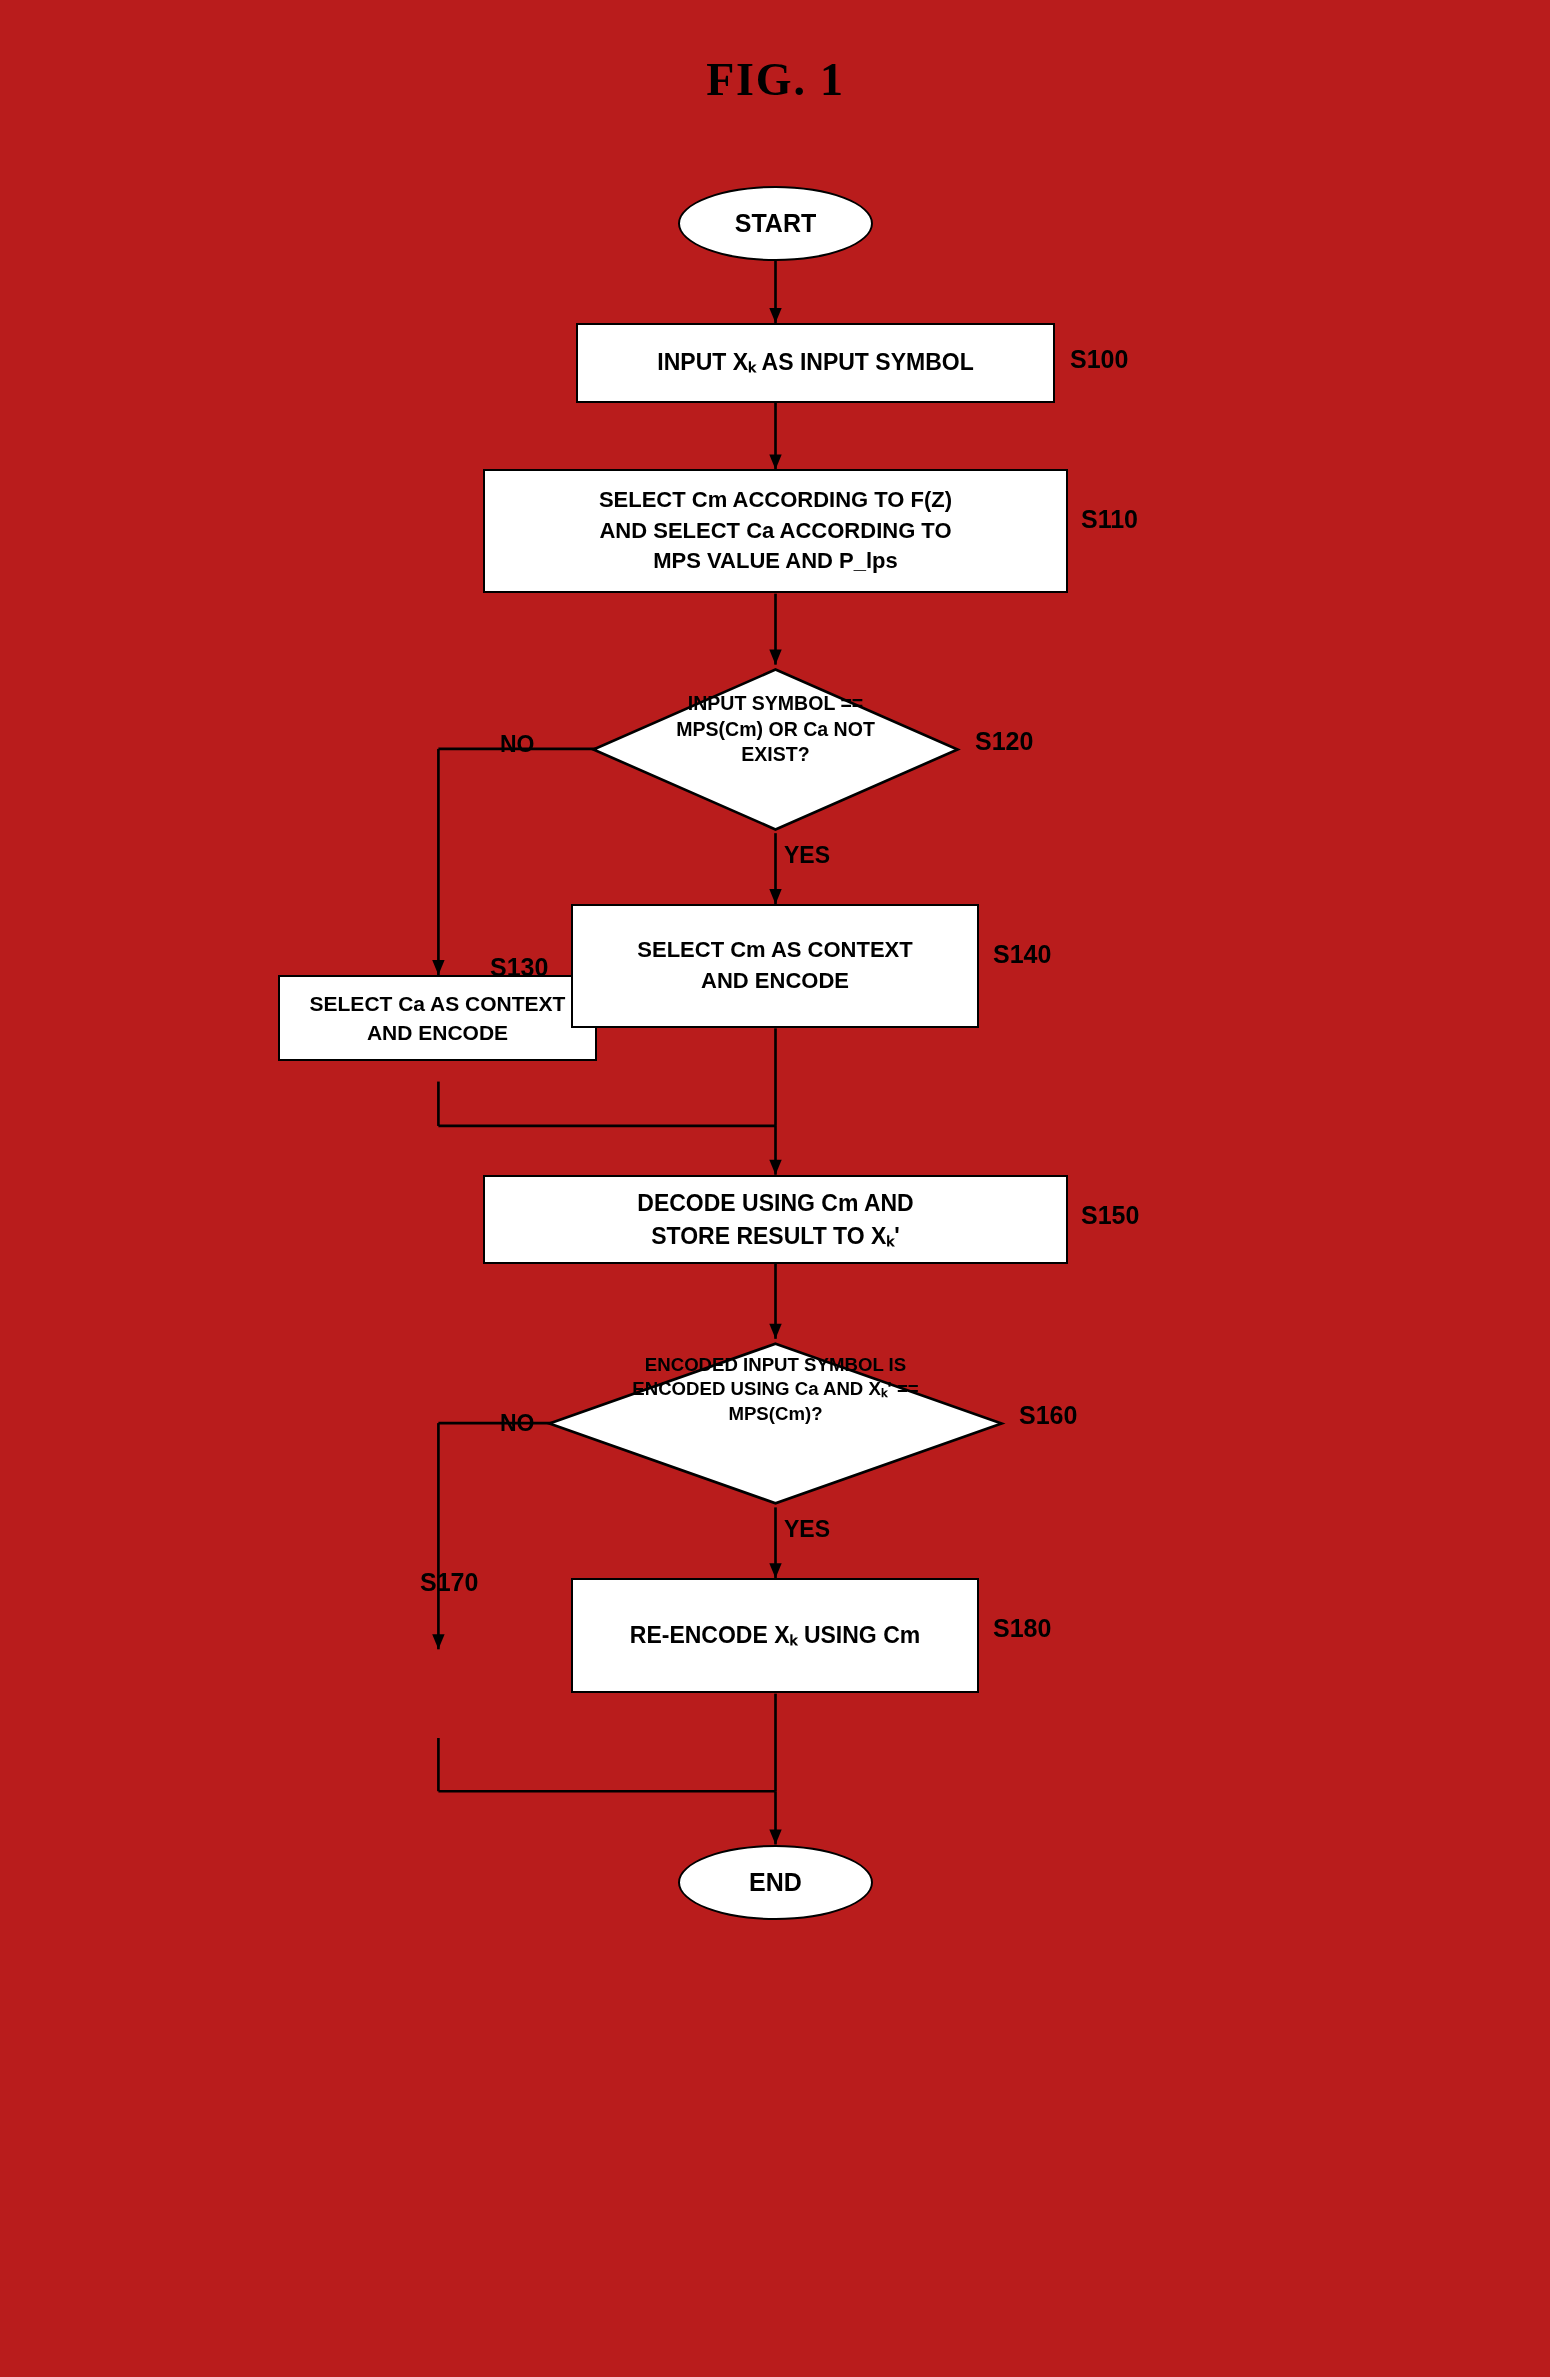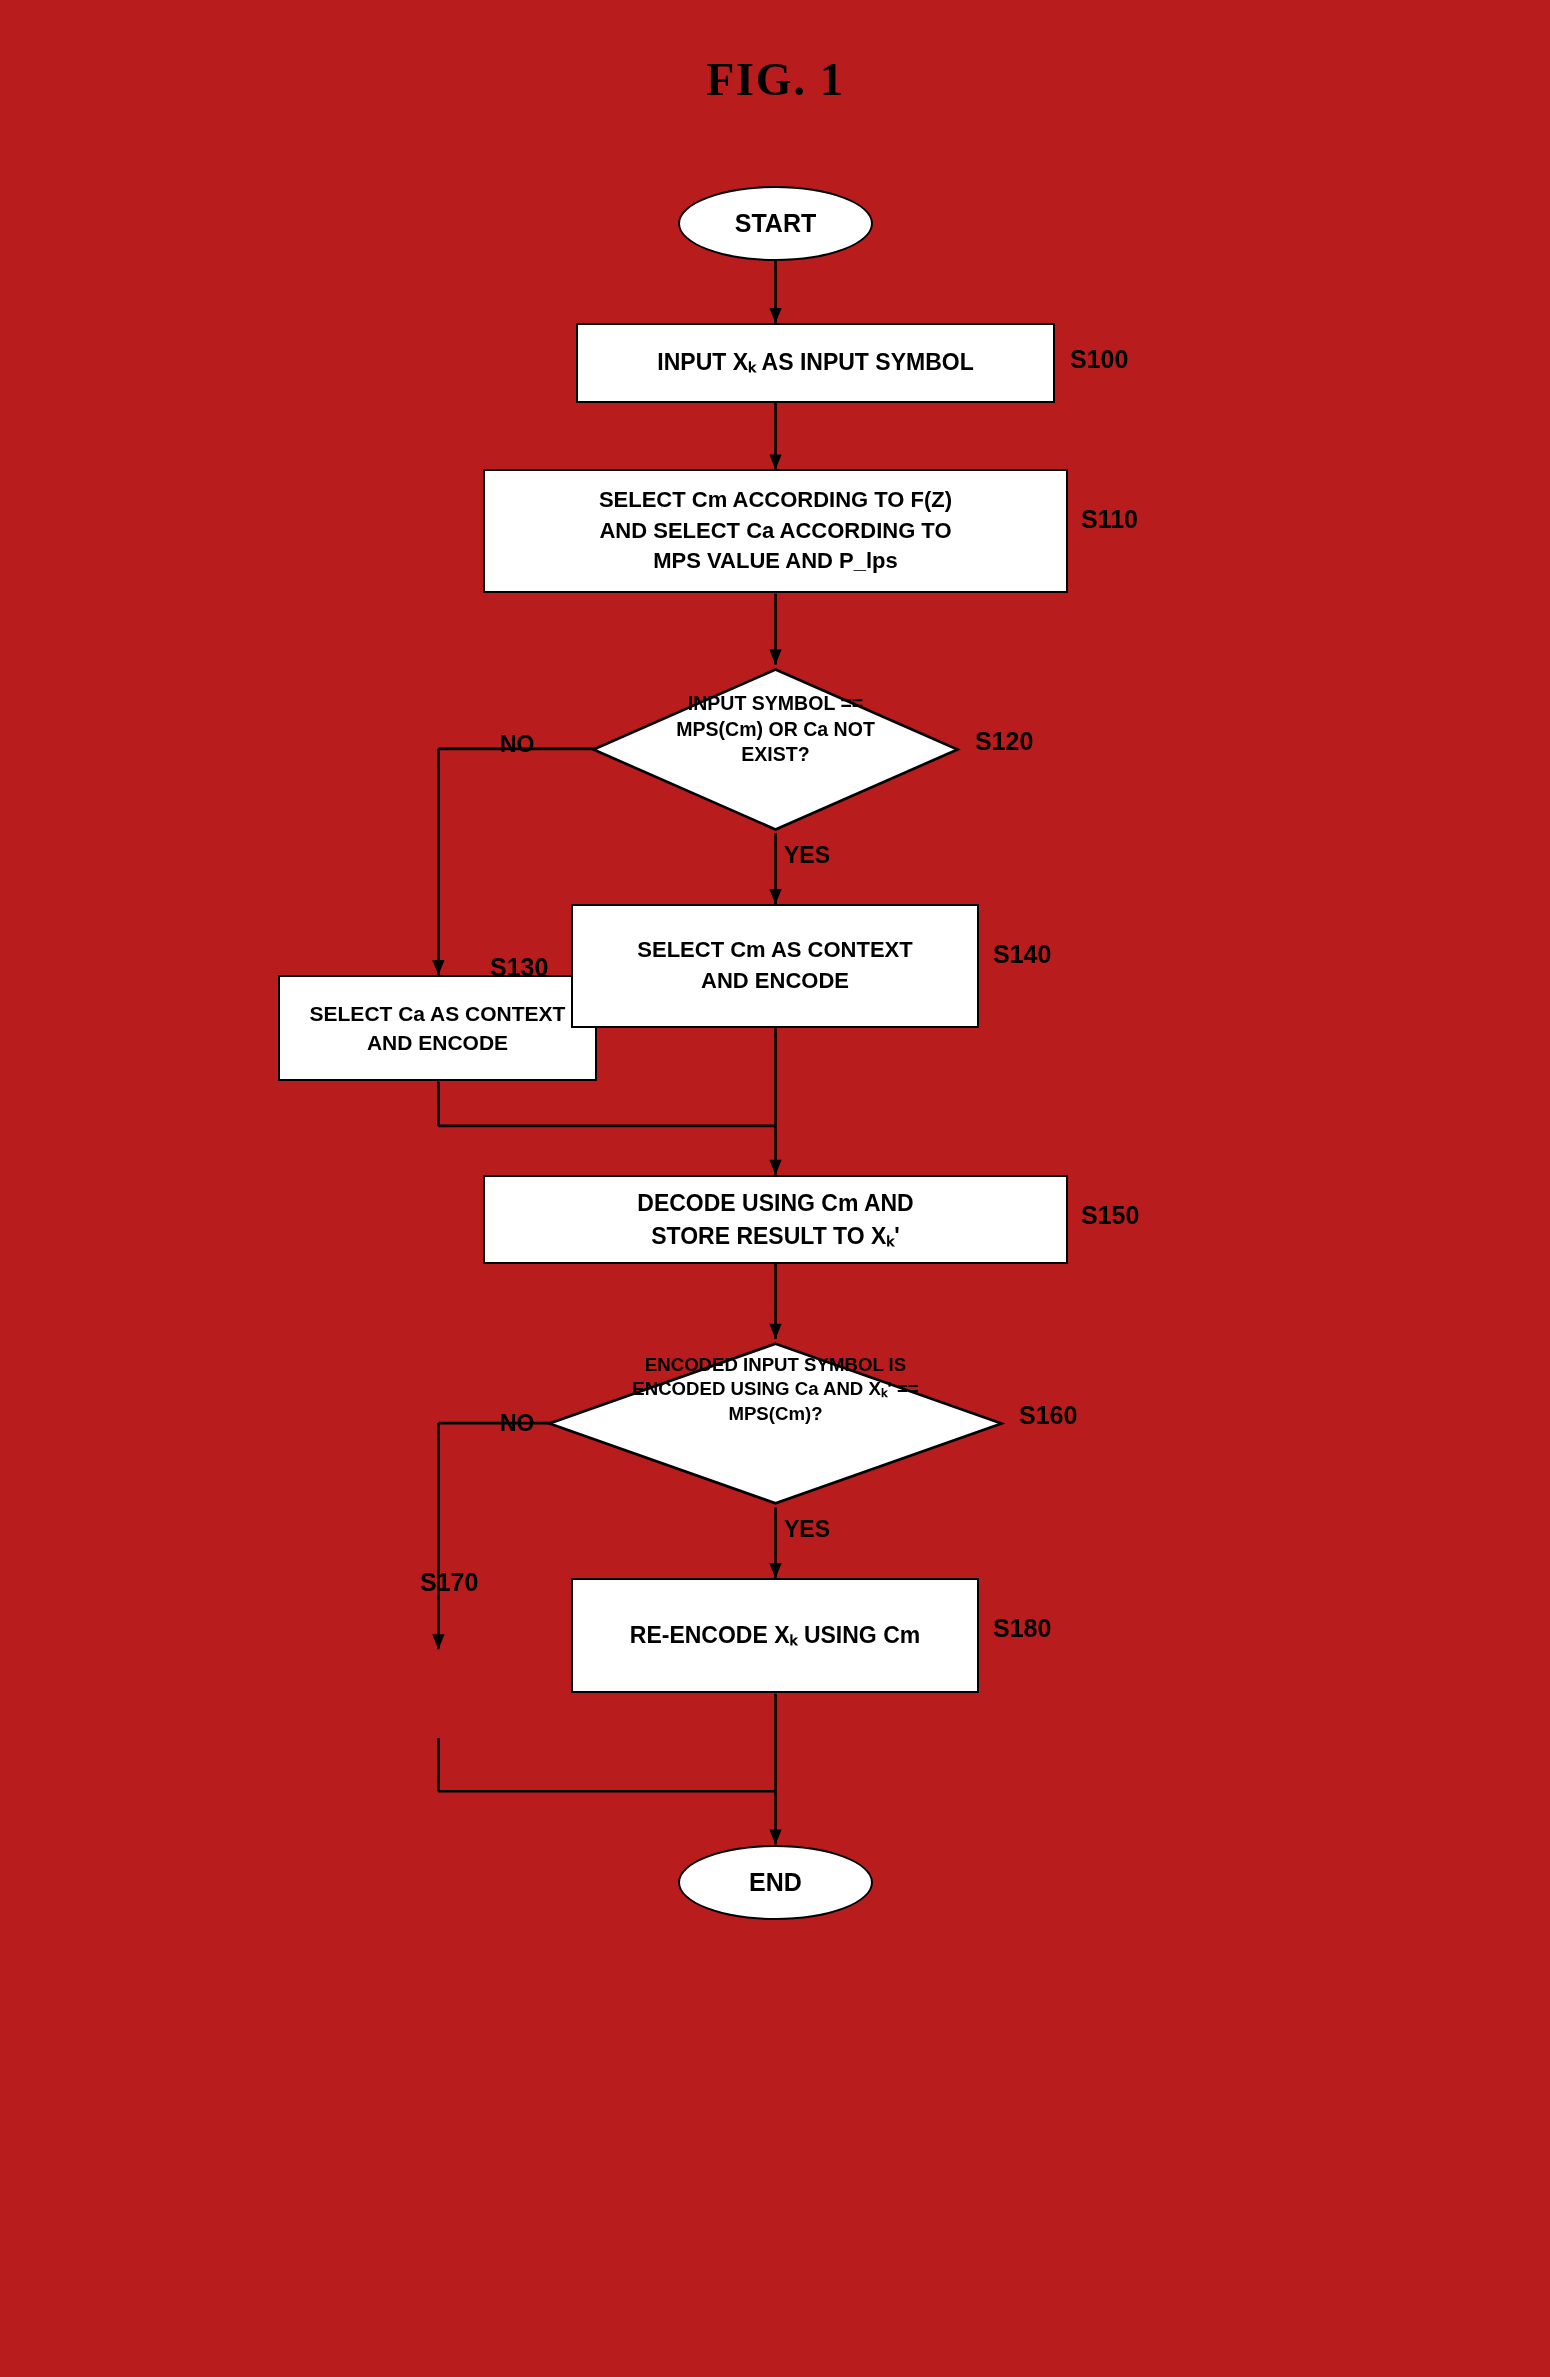--- a/index.html
+++ b/index.html
@@ -164,21 +164,21 @@
 NOT EXIST?</div>
         </foreignObject>
       </svg>
     </div>
     <div class="step-label" style="left: 732px; top: 568px;">S120</div>
 
     <div class="yes-no-label" style="left: 541px; top: 683px;">YES</div>
 
     <div class="yes-no-label" style="left: 257px; top: 572px;">NO</div>
 
-    <div class="shape rect" style="left: 35px; top: 816px; width: 319px; height: 106px;">
+    <div class="shape rect" style="left: 35px; top: 816px; width: 319px; height: 86px;">
       <span style="font-size:21px; line-height:1.4; white-space:pre-line;">SELECT Ca AS CONTEXT
 AND ENCODE</span>
     </div>
     <div class="step-label" style="left: 219px; top: 794px; margin-left: 28px;">S130</div>
 
     <div class="shape rect" style="left: 328px; top: 745px; width: 408px; height: 124px;">
       <span style="font-size:22px; line-height:1.4; white-space:pre-line;">SELECT Cm AS CONTEXT
 AND ENCODE</span>
     </div>
     <div class="step-label" style="left: 750px; top: 781px;">S140</div>

